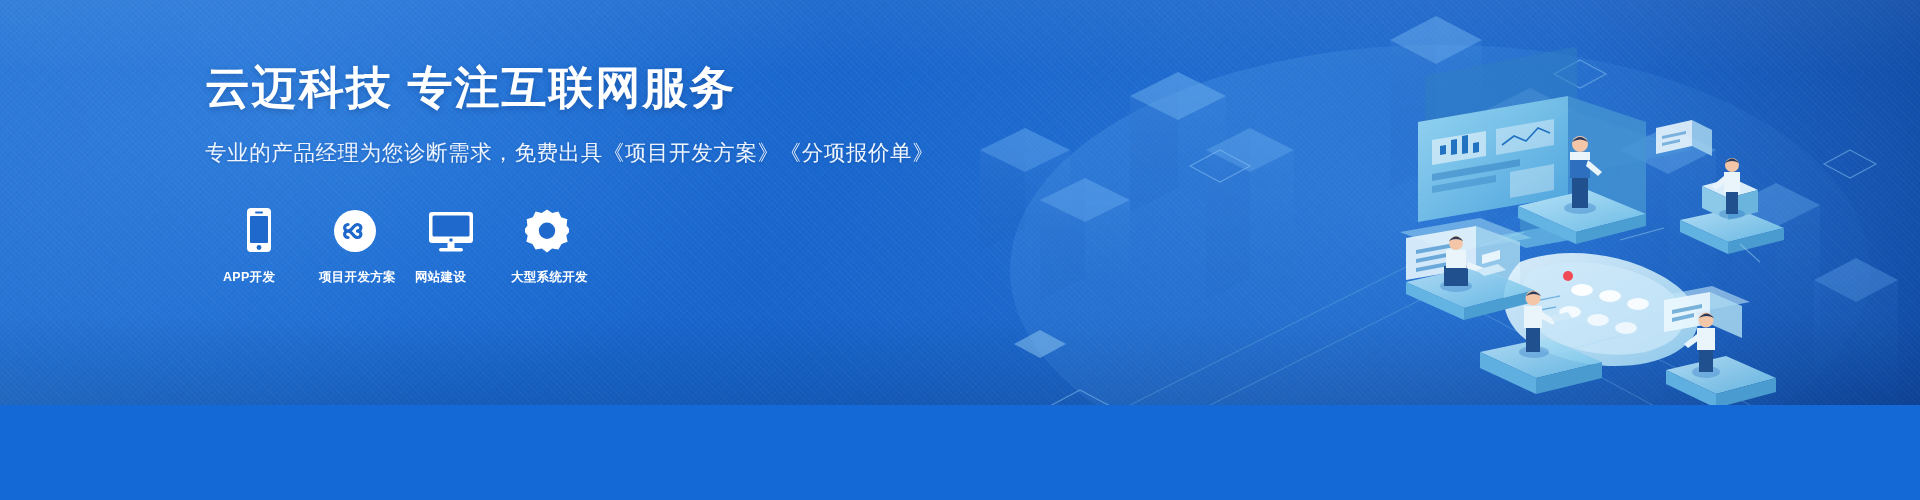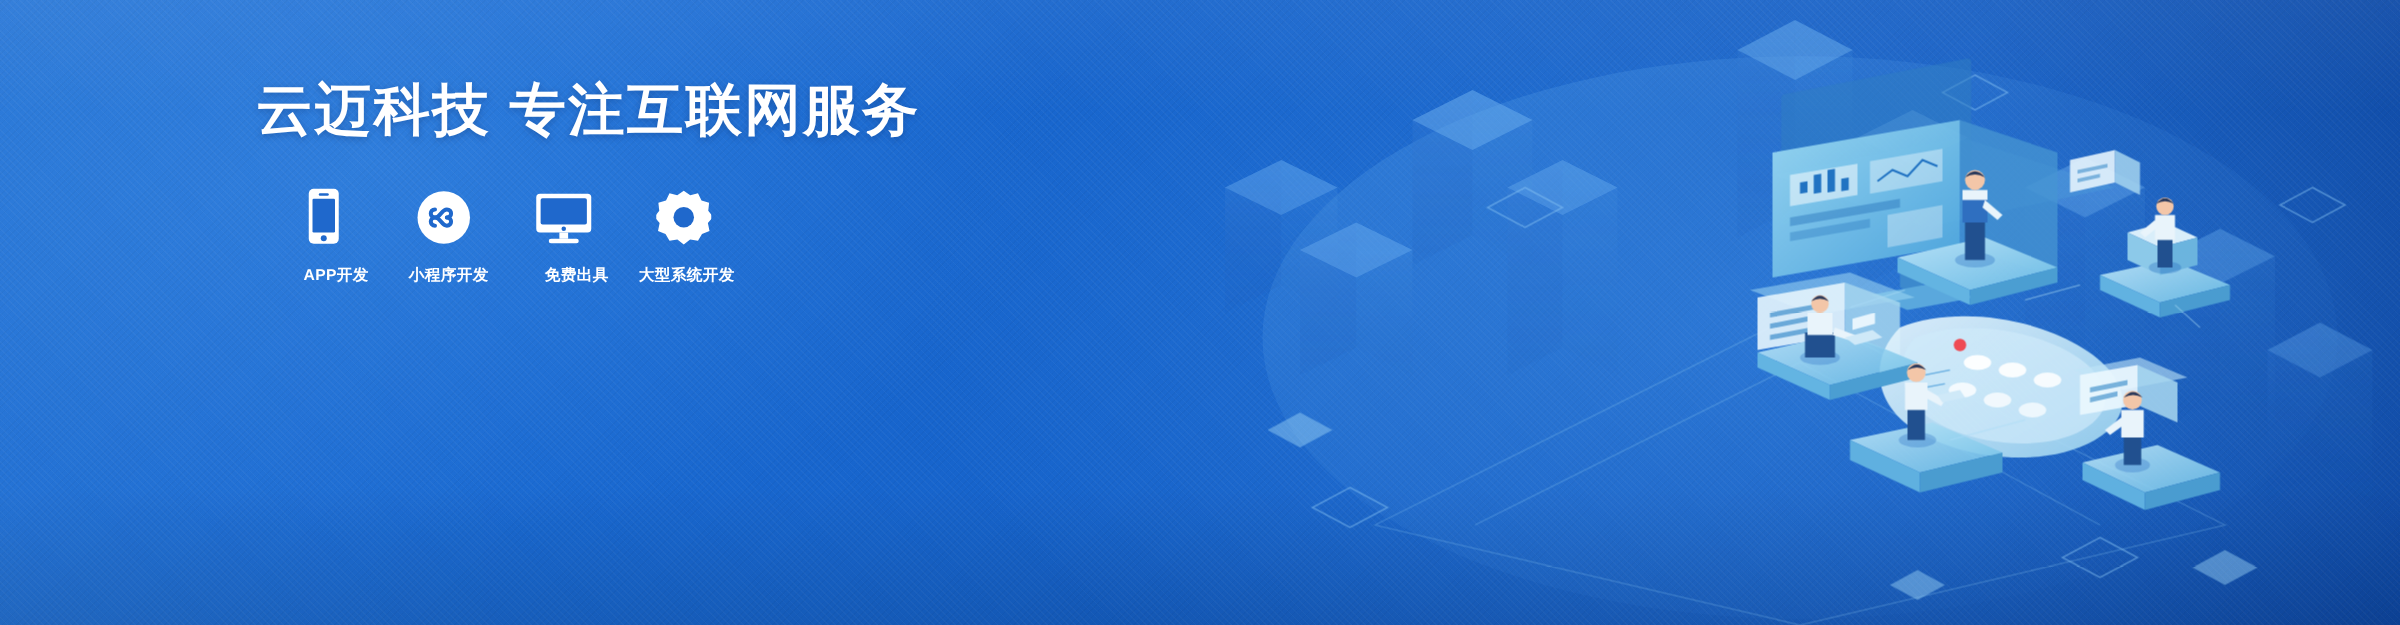--- a/index.html
+++ b/index.html
@@ -2,21 +2,21 @@
 <html><head>
 <meta charset="utf-8">
 <style>
   * { margin:0; padding:0; box-sizing:border-box; }
   html,body { width:1920px; height:500px; overflow:hidden; }
   body {
     font-family:"Liberation Sans","DejaVu Sans",sans-serif;
     background:#1569d6;
   }
   .banner {
-    position:relative; width:1920px; height:500px; overflow:hidden;
+    position:relative; width:1920px; height:405px; overflow:hidden;
     background:
       radial-gradient(ellipse 1100px 620px at 74% 52%, rgba(58,140,232,0.55) 0%, rgba(58,140,232,0.0) 62%),
       radial-gradient(ellipse 900px 500px at 16% 26%, rgba(72,150,235,0.40) 0%, rgba(72,150,235,0) 60%),
       linear-gradient(118deg, #1d6fd4 0%, #1a6ad2 24%, #1663cb 48%, #1258be 72%, #0d4bae 100%);
   }
   
   .texture {
     position:absolute; inset:0;
     background-image:
       repeating-linear-gradient(45deg, rgba(255,255,255,0.030) 0 1px, rgba(255,255,255,0) 1px 4px),
@@ -39,21 +39,21 @@
   }
   .sub { margin-top:22px; }
   .sub-line {
     font-size:21.5px; color:#eef5ff; line-height:1.62; letter-spacing:0.6px;
     white-space:nowrap; font-weight:400;
     text-shadow:0 1px 3px rgba(0,30,80,0.22);
   }
 
   
   .services { display:flex; margin-top:36px; margin-left:18px; }
-  .service { width:72px; text-align:right; margin-right:24px; }
+  .service { width:72px; text-align:left; margin-right:24px; }
   .service .ic { height:46px; display:flex; align-items:flex-end; justify-content:center; }
   .service .lb {
     margin-top:16px; font-size:12.5px; color:#ffffff; font-weight:bold;
     white-space:nowrap; letter-spacing:0.3px;
   }
   .service:nth-child(5) { width:96px; }
   svg { display:block; }
 
   
   .art { position:absolute; right:0; top:0; width:1000px; height:500px; z-index:4; }
@@ -320,20 +320,21 @@
     </svg>
   </div>
 
   <div class="vignette"></div>
 
   <div class="content">
 
     <div class="headline">云迈科技 专注互联网服务</div>
 
     <div class="sub">
+      <div class="sub-line">专业的产品经理为您诊断需求，免费出具《项目开发方案》《分项报价单》</div>
     </div>
 
     <div class="services">
 
       <div class="service">
         <div class="ic">
           <svg width="30" height="46" viewBox="0 0 30 46">
             <rect x="3" y="1" width="24" height="44" rx="4" fill="#ffffff"></rect>
             <rect x="11" y="4.5" width="8" height="2" rx="1" fill="#1f68cc"></rect>
             <rect x="6" y="9" width="18" height="27" rx="1" fill="#1f68cc"></rect>
@@ -344,35 +345,35 @@
       </div>
 
       <div class="service">
         <div class="ic">
           <svg width="44" height="44" viewBox="0 0 44 44">
             <circle cx="22" cy="22" r="21" fill="#ffffff"></circle>
             <path d="M15 15.5 C10.5 15.5 10.5 22 15 22 C19.5 22 20 15.5 24.5 15.5 C29 15.5 29 22 24.5 22" fill="none" stroke="#1f68cc" stroke-width="3.2" stroke-linecap="round"></path>
             <path d="M24.5 22 C29 22 29 28.5 24.5 28.5 C20 28.5 19.5 22 15 22 C10.5 22 10.5 28.5 15 28.5" fill="none" stroke="#1f68cc" stroke-width="3.2" stroke-linecap="round"></path>
           </svg>
         </div>
-        <div class="lb">小程序开发</div>
+        <div class="lb">项目开发方案</div>
       </div>
 
 
       <div class="service">
         <div class="ic">
           <svg width="46" height="42" viewBox="0 0 46 42">
             <rect x="1" y="1" width="44" height="31" rx="3" fill="#ffffff"></rect>
             <rect x="4.5" y="4.5" width="37" height="21" rx="1.5" fill="#1f68cc"></rect>
             <circle cx="23" cy="29" r="1.8" fill="#1f68cc"></circle>
             <rect x="19.5" y="32" width="7" height="5" fill="#ffffff"></rect>
             <rect x="11" y="37" width="24" height="3.6" rx="1.8" fill="#ffffff"></rect>
           </svg>
         </div>
-        <div class="lb">免费出具</div>
+        <div class="lb">网站建设</div>
       </div>
 
       <div class="service">
         <div class="ic">
           <svg width="44" height="44" viewBox="0 0 44 44">
             <path d="M22 0.5 L27.2 4.1 L33.4 2.6 L36.2 8.3 L42.3 10.2 L41.6 16.6 L45.5 21.6
                      L41.3 26.4 L42.6 32.7 L36.6 35.1 L33.4 40.6 L27.1 39.6 L22 43.5
                      L16.9 39.6 L10.6 40.6 L7.4 35.1 L1.4 32.7 L2.7 26.4 L-1.5 21.6
                      L2.4 16.6 L1.7 10.2 L7.8 8.3 L10.6 2.6 L16.8 4.1 Z" fill="#ffffff"></path>
             <circle cx="22" cy="21.8" r="8.2" fill="#1f68cc"></circle>

